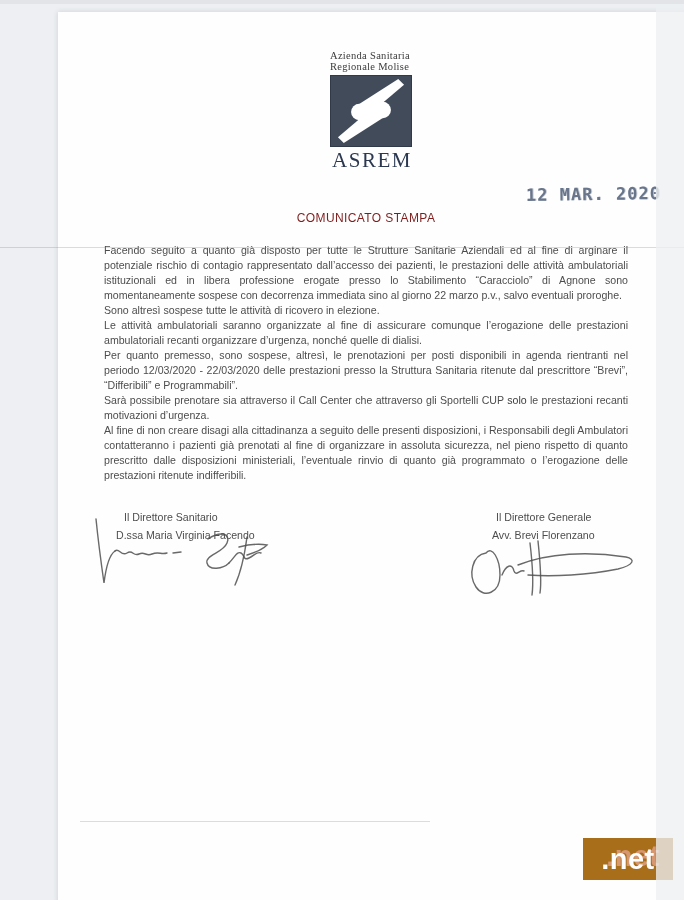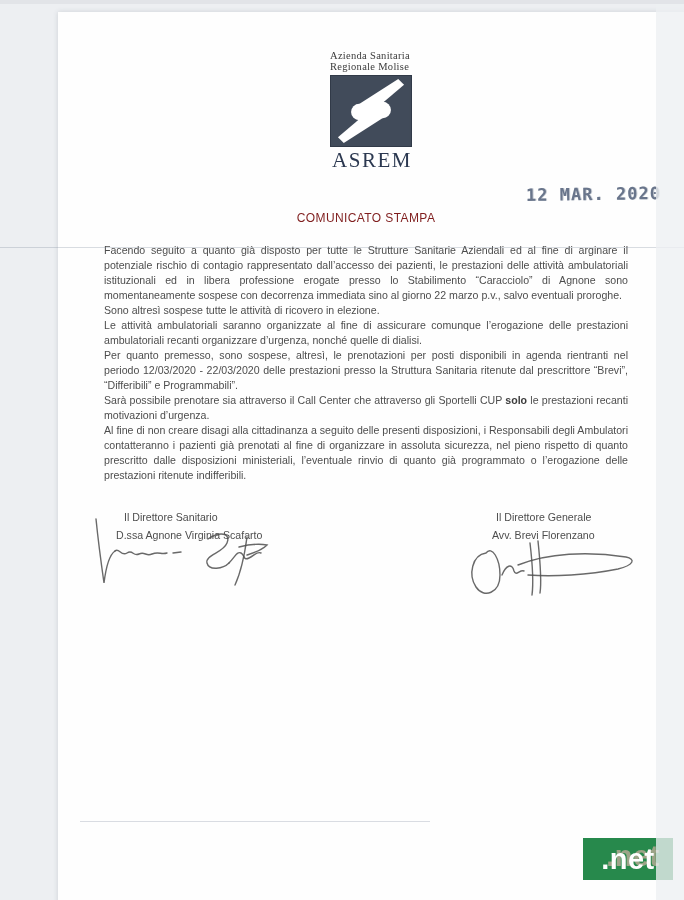--- a/index.html
+++ b/index.html
@@ -28,21 +28,21 @@
          transform:rotate(-0.8deg);white-space:nowrap;
          text-shadow:1px 0 0 rgba(85,99,124,0.35);}
 
   
   .doc-title{position:absolute;left:46px;top:199px;width:524px;text-align:center;
              font-size:12px;color:#7f1d1d;letter-spacing:0.4px;}
   .doc-body{position:absolute;left:46px;top:231px;width:524px;font-size:10.6px;line-height:15px;
             color:#4d4d4d;}
   .doc-body p{margin:0;text-align:justify;}
   .doc-body .underline{}
-  .doc-body .bold{font-weight:bold;color:#3c3c3c;}
+  .doc-body .bold{font-weight:normal;color:#3c3c3c;}
 
   
   .sig-left-title{position:absolute;left:66px;top:499px;font-size:10.6px;color:#4d4d4d;}
   .sig-left-name{position:absolute;left:58px;top:517px;font-size:10.6px;color:#4d4d4d;}
   .sig-right-title{position:absolute;left:438px;top:499px;font-size:10.6px;color:#4d4d4d;}
   .sig-right-name{position:absolute;left:434px;top:517px;font-size:10.6px;color:#4d4d4d;}
   .sig-svg{position:absolute;pointer-events:none;}
   .sig-svg path{fill:none;stroke:#4f4f4f;stroke-width:1.4;stroke-linecap:round;opacity:0.85;}
   #sig-left{left:30px;top:505px;}
   #sig-right{left:400px;top:513px;}
@@ -81,21 +81,21 @@
     <div class="doc-body">
         <p><span>Facendo seguito a quanto già disposto per tutte le Strutture Sanitarie Aziendali ed al fine di arginare il potenziale rischio di contagio rappresentato dall’accesso dei pazienti, le prestazioni delle attività ambulatoriali istituzionali ed in libera professione erogate presso lo Stabilimento “Caracciolo” di Agnone sono momentaneamente sospese con decorrenza immediata sino al giorno 22 marzo p.v., salvo eventuali proroghe.</span></p>
         <p><span>Sono altresì sospese tutte le attività di ricovero in elezione.</span></p>
         <p><span>Le attività ambulatoriali saranno organizzate al fine di assicurare comunque l’erogazione delle prestazioni ambulatoriali recanti organizzare d’urgenza, nonché quelle di dialisi.</span></p>
         <p><span>Per quanto premesso, sono sospese, altresì, le prenotazioni per posti disponibili in agenda rientranti nel periodo </span><span class="underline">12/03/2020 - 22/03/2020</span><span> delle prestazioni presso la Struttura Sanitaria ritenute dal prescrittore “Brevi”, “Differibili” e Programmabili”.</span></p>
         <p><span>Sarà possibile prenotare sia attraverso il Call Center che attraverso gli Sportelli CUP </span><span class="bold">solo</span><span> le prestazioni recanti motivazioni d’urgenza.</span></p>
         <p><span>Al fine di non creare disagi alla cittadinanza a seguito delle presenti disposizioni, i Responsabili degli Ambulatori contatteranno i pazienti già prenotati  al fine di organizzare in assoluta sicurezza, nel pieno rispetto di quanto prescritto dalle disposizioni ministeriali, l’eventuale rinvio di quanto già programmato o l’erogazione delle prestazioni ritenute indifferibili.</span></p>
       </div>
 
     <div class="sig-left-title">Il Direttore Sanitario</div>
-    <div class="sig-left-name">D.ssa Agnone Virginia Scafarto</div>
+    <div class="sig-left-name">D.ssa Maria Virginia Facendo</div>
     <div class="sig-right-title">Il Direttore Generale</div>
     <div class="sig-right-name">Avv. Brevi Florenzano</div>
 
     <svg id="sig-left" class="sig-svg" width="200" height="72" viewBox="0 0 200 72" xmlns="http://www.w3.org/2000/svg">
       <path d="M8,2 C10,22 13,45 16,66 C18,50 21,38 27,34"></path>
       <path d="M27,34 C31,30 33,40 39,36 C45,32 45,40 51,37 C57,34 58,40 64,37 C71,34 73,38 79,36"></path>
       <path d="M85,36 L93,35"></path>
       <path d="M120,22 C132,14 143,16 139,26 C135,36 117,38 119,46 C121,54 135,52 141,46"></path>
       <path d="M141,46 C147,40 149,34 153,36 C157,38 155,44 161,41 C167,38 169,34 173,36"></path>
       <path d="M159,20 C157,35 153,55 147,68"></path>
@@ -108,20 +108,20 @@
       <path d="M72,18 C74,35 76,55 74,70"></path>
       <path d="M80,16 C82,35 84,55 82,68"></path>
       <path d="M60,40 C90,28 130,26 168,32 C178,34 176,40 160,44 C130,50 95,52 70,50"></path>
     </svg>
 
   </div>
 
   <div class="artifact-line-1"></div>
   <div class="artifact-line-2"></div>
 
-  <div class="watermark-badge" style="background: #15803d;">
+  <div class="watermark-badge" style="background: #a16207;">
     <span class="watermark-text" style="color: rgb(255, 255, 255);">.net</span>
   </div>
 
   <div class="right-strip"></div>
   <div class="top-band"></div>
 
 </div>
 
 </body></html>

